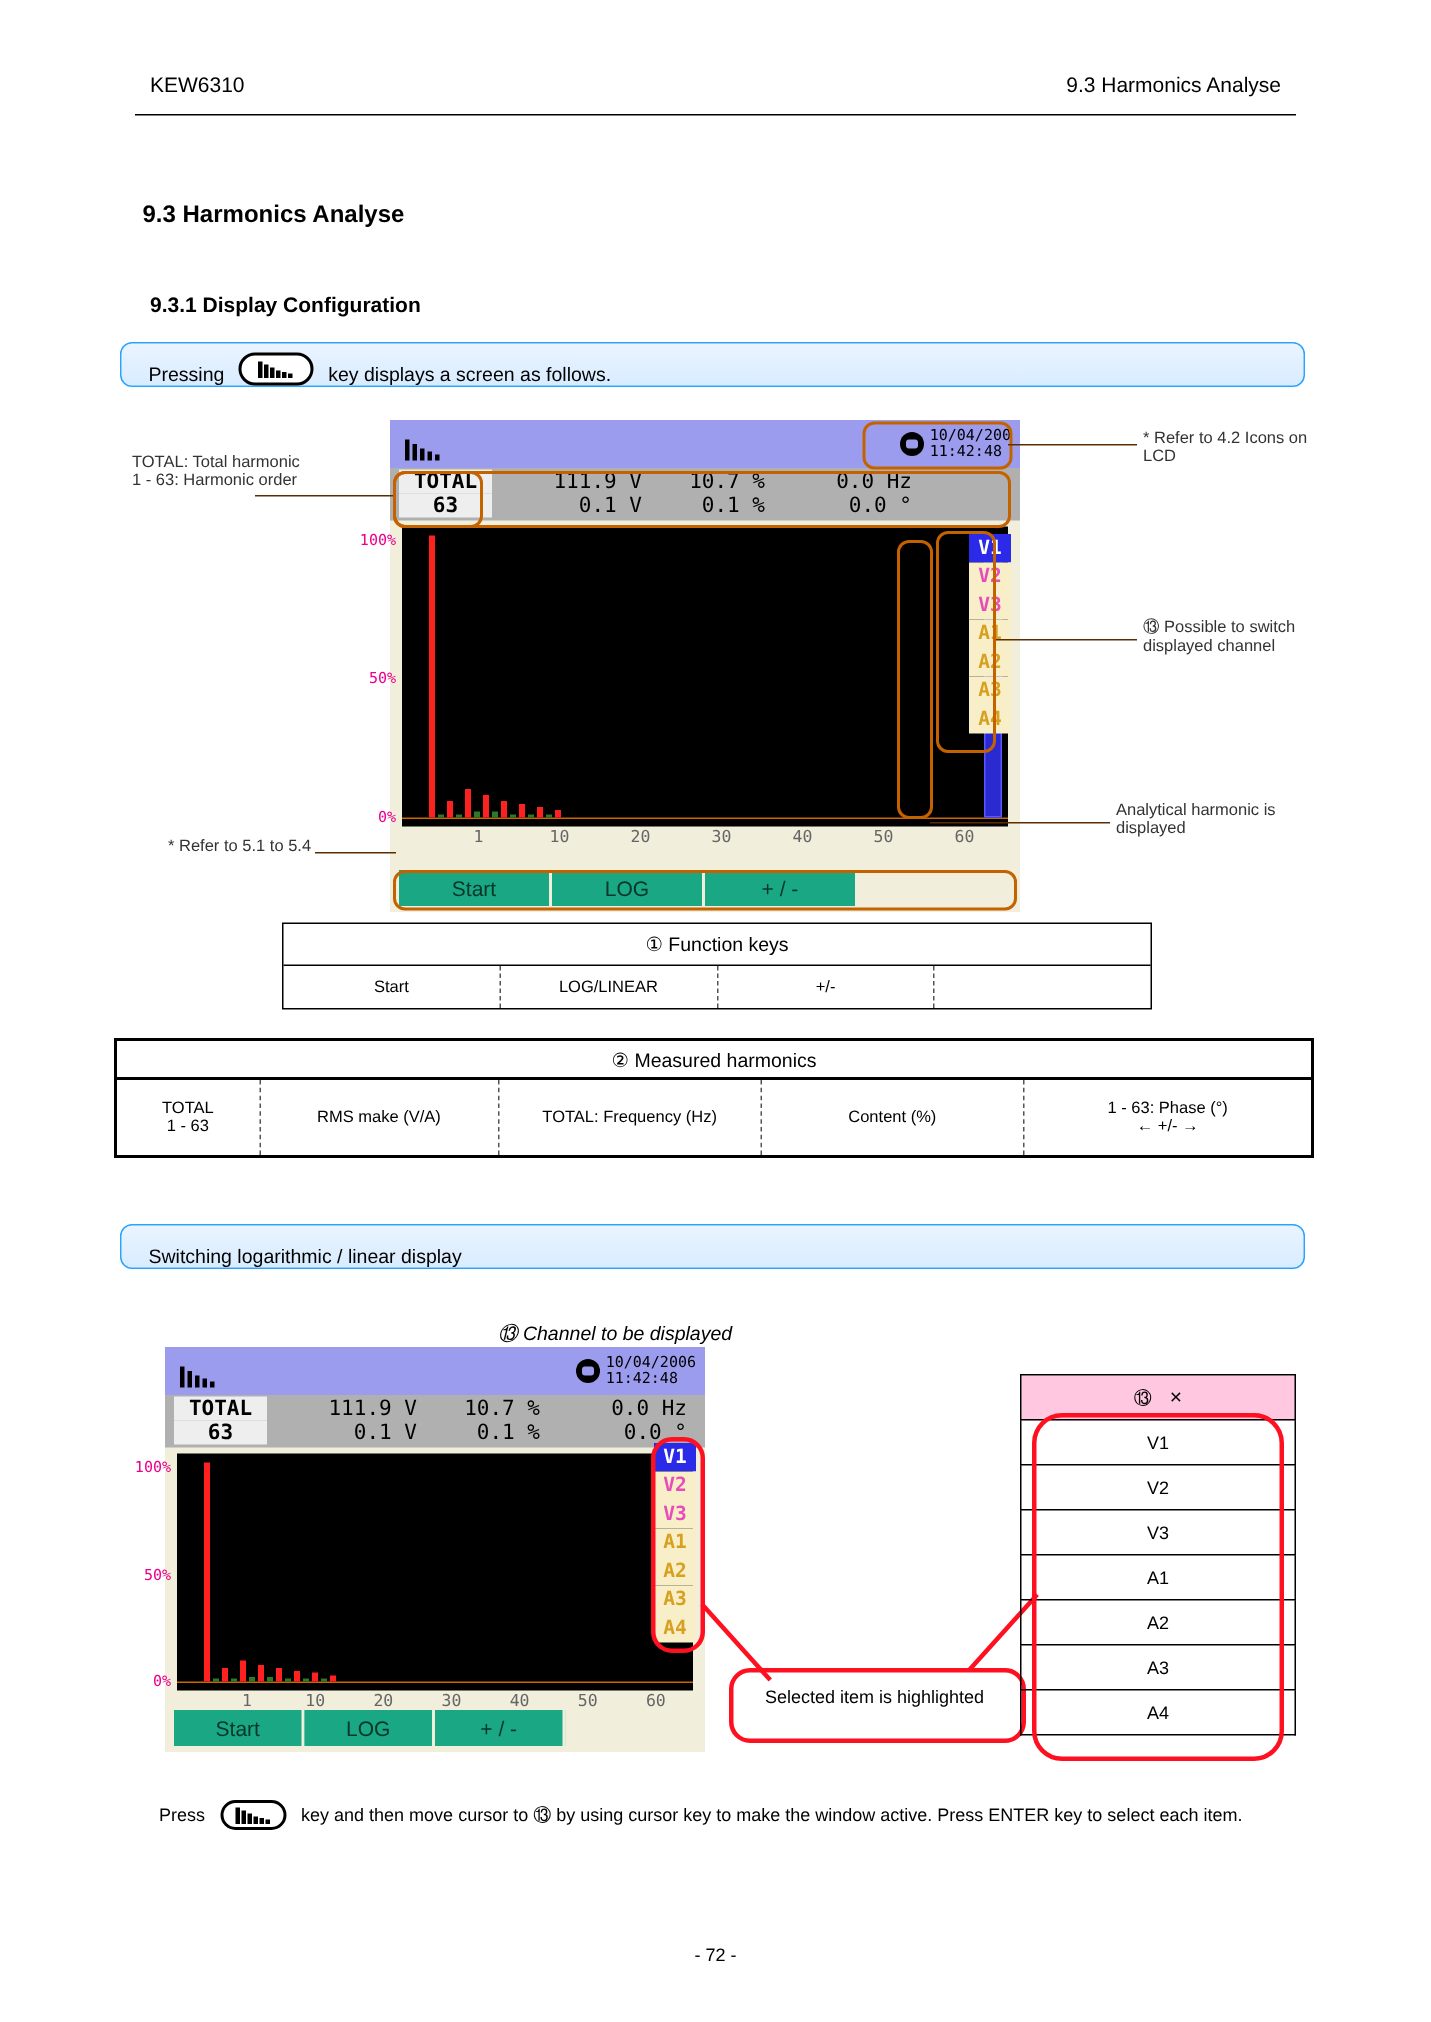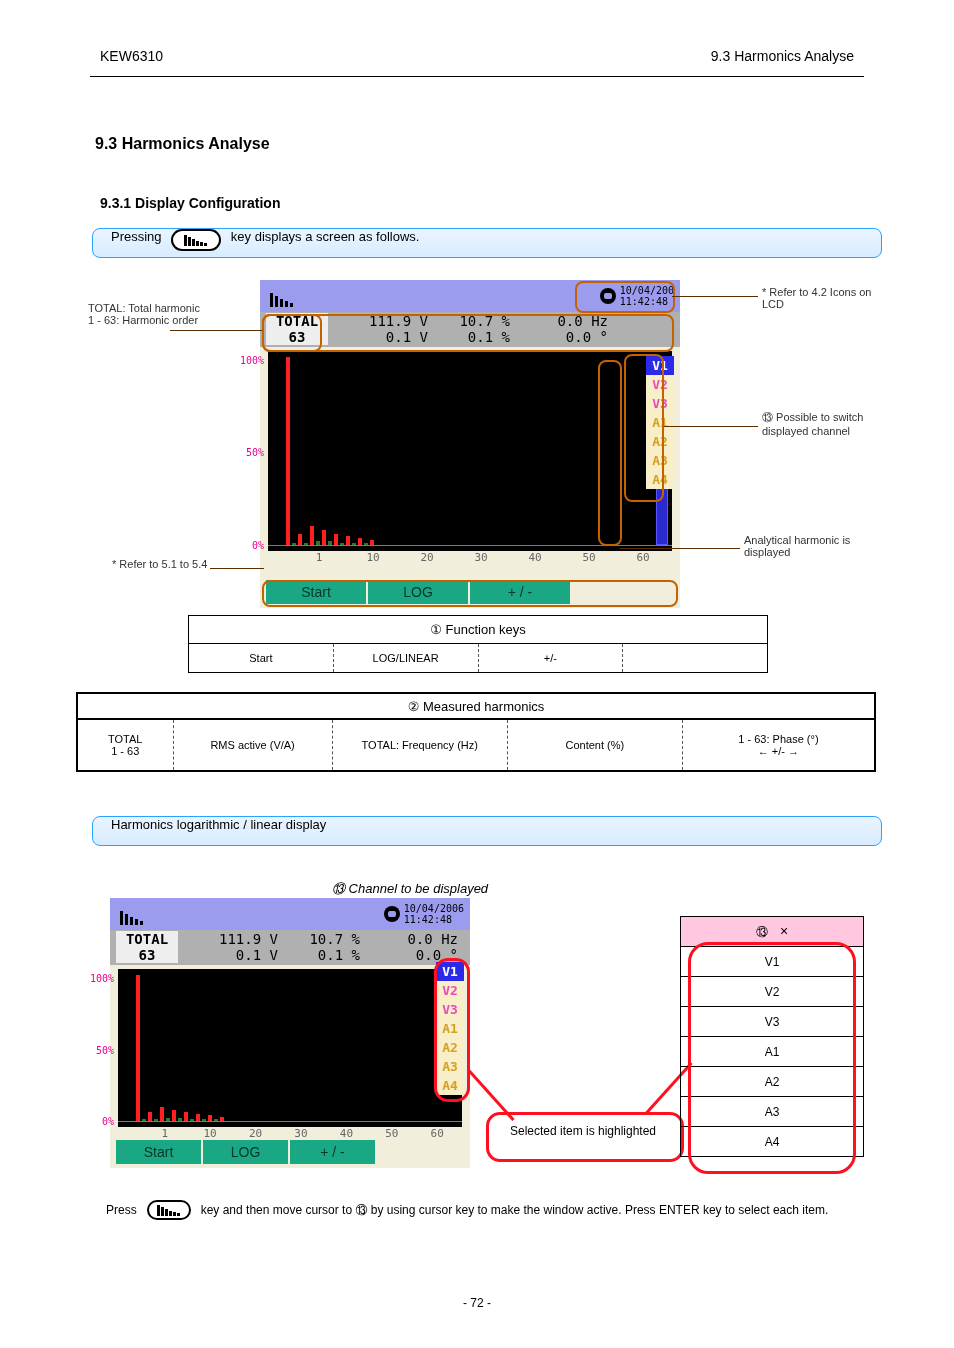--- a/index.html
+++ b/index.html
@@ -18,24 +18,23 @@
   .section-num { position:absolute; left:95px; top:135px; font-size:16px; font-weight:bold; }
   .display-config-title { position:absolute; left:100px; top:195px; font-size:14px; font-weight:bold; }
 
   .blue-bar {
     position:absolute;
     left:80px; width:790px;
     height:30px;
     border:1px solid #2aa3ff;
     border-radius:8px;
     background: linear-gradient(#eaf4ff, #d8ecff);
-    display:flex; align-items:flex-start;
+    display:flex; align-items:flex-end;
     padding-left:18px;
     font-size:13px;
-    margin-left:12px;
   }
   .blue-bar.first { top:228px; }
   .blue-bar.second { top:816px; }
 
   .chart-btn {
     display:inline-flex; align-items:center; justify-content:center;
     width:50px; height:22px;
     border:2px solid #000; border-radius:11px;
     background:#fff; margin:0 6px;
     vertical-align:middle;
@@ -299,30 +298,30 @@
     <div>+/-</div>
     <div></div>
   </div>
 </div>
 
 <div class="tbl2">
   <div class="hdr">② Measured harmonics</div>
   <div class="cells" id="tbl2cells">
       <div style="width: 12%; white-space: pre-line;">TOTAL
 1 - 63</div>
-      <div style="width: 20%; white-space: pre-line;">RMS active (V/A)</div>
+      <div style="width: 20%; white-space: pre-line;">RMS make (V/A)</div>
       <div style="width: 22%; white-space: pre-line;">TOTAL: Frequency (Hz)</div>
       <div style="width: 22%; white-space: pre-line;">Content (%)</div>
       <div style="width: 24%; white-space: pre-line;">1 - 63: Phase (°)
 ← +/- →</div>
     </div>
 </div>
 
 <div class="blue-bar second">
-  <span>Harmonics logarithmic / linear display</span>
+  <span>Switching logarithmic / linear display</span>
 </div>
 
 <div class="circ13-sub">⑬ Channel to be displayed</div>
 
 <div class="shot sub">
   <div class="header">
     <div class="hicon">
       <span style="height:14px"></span>
         <span style="height:11px"></span>
         <span style="height:8px"></span>

